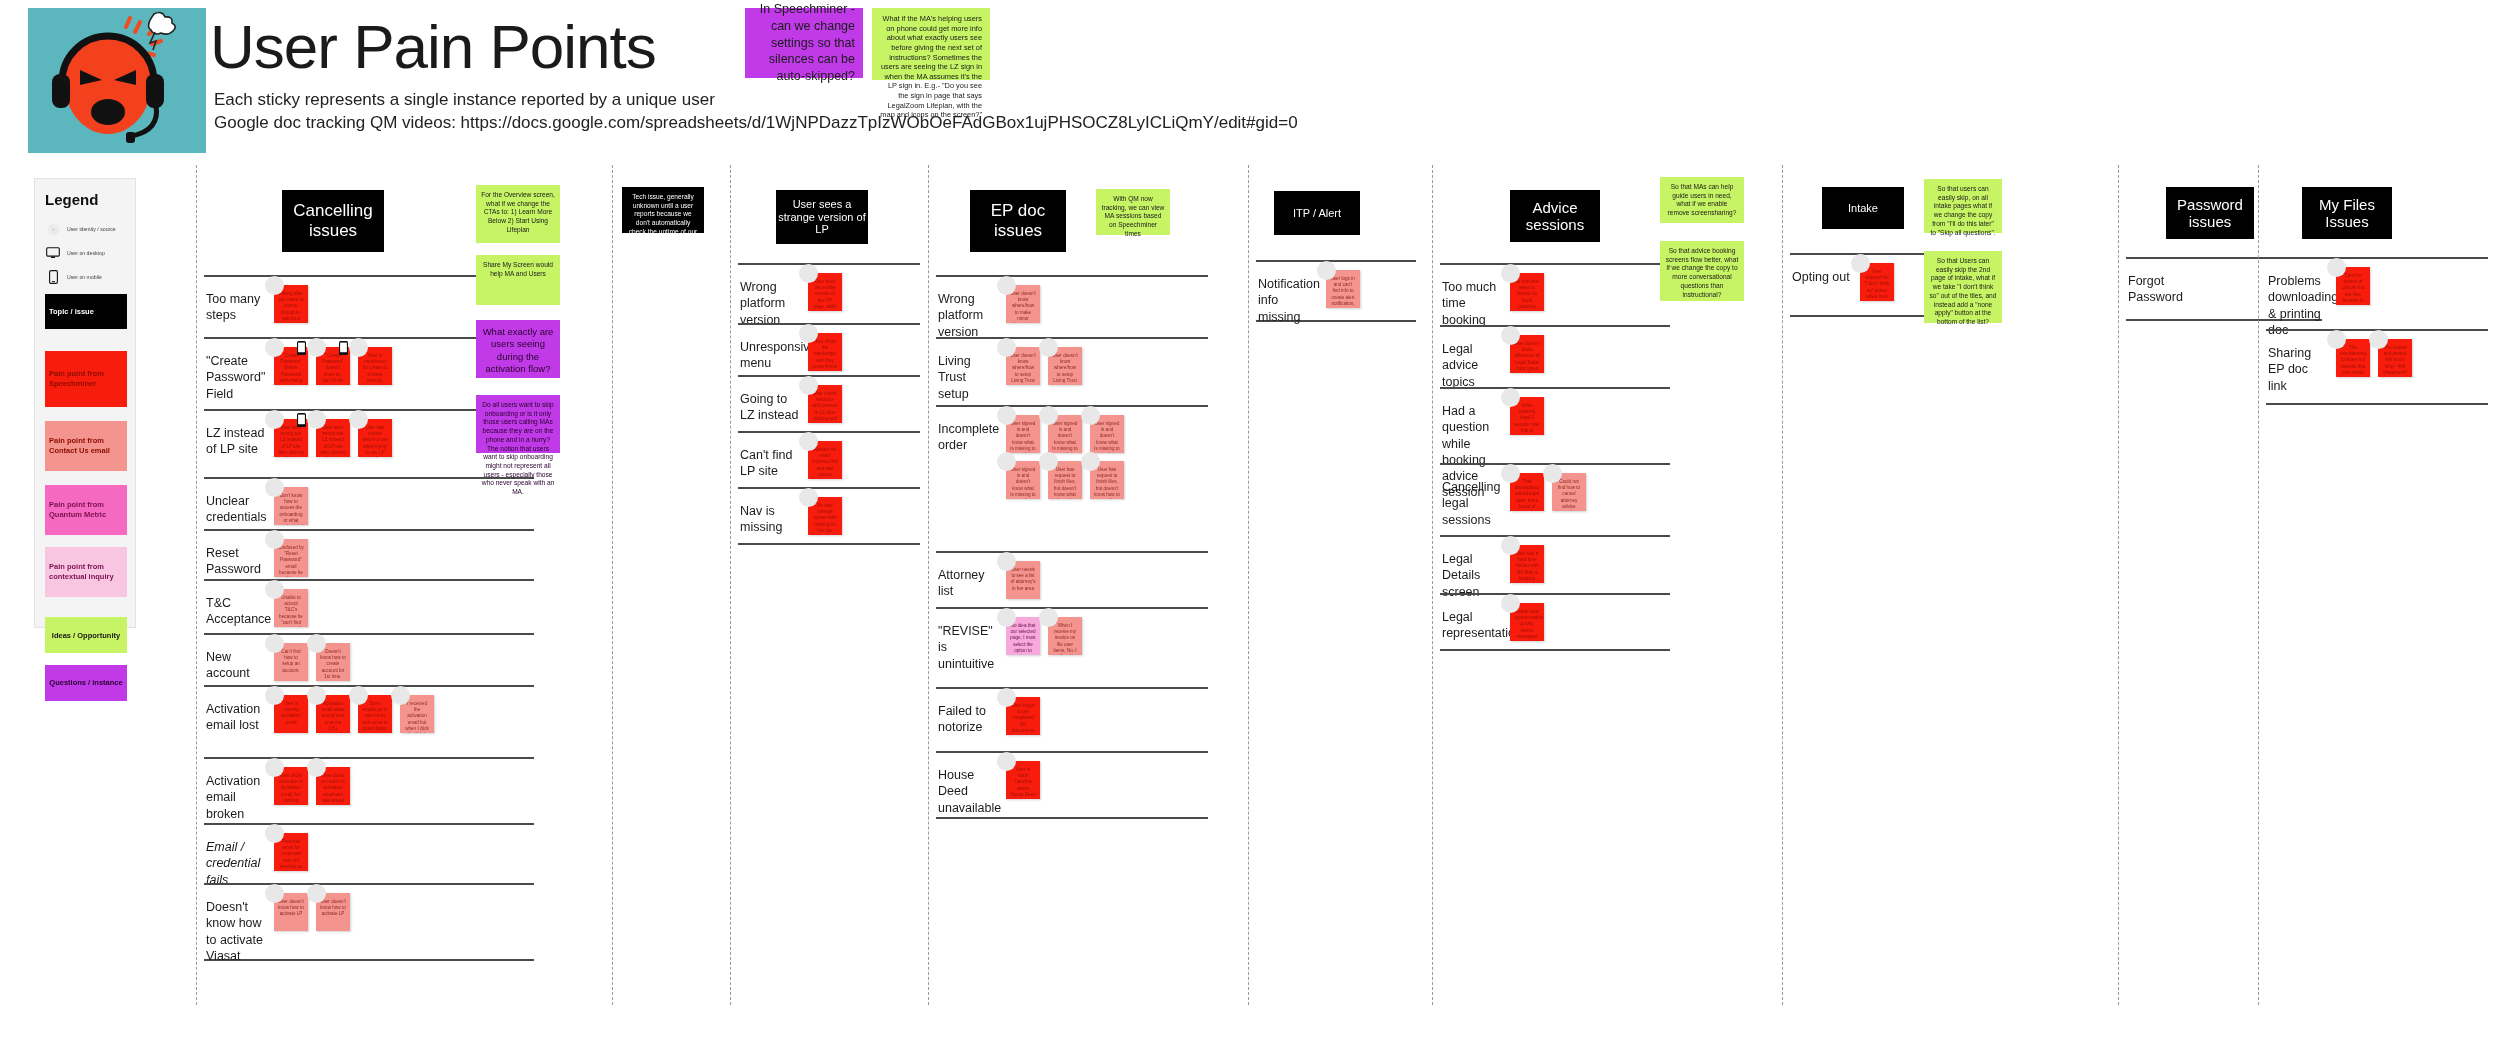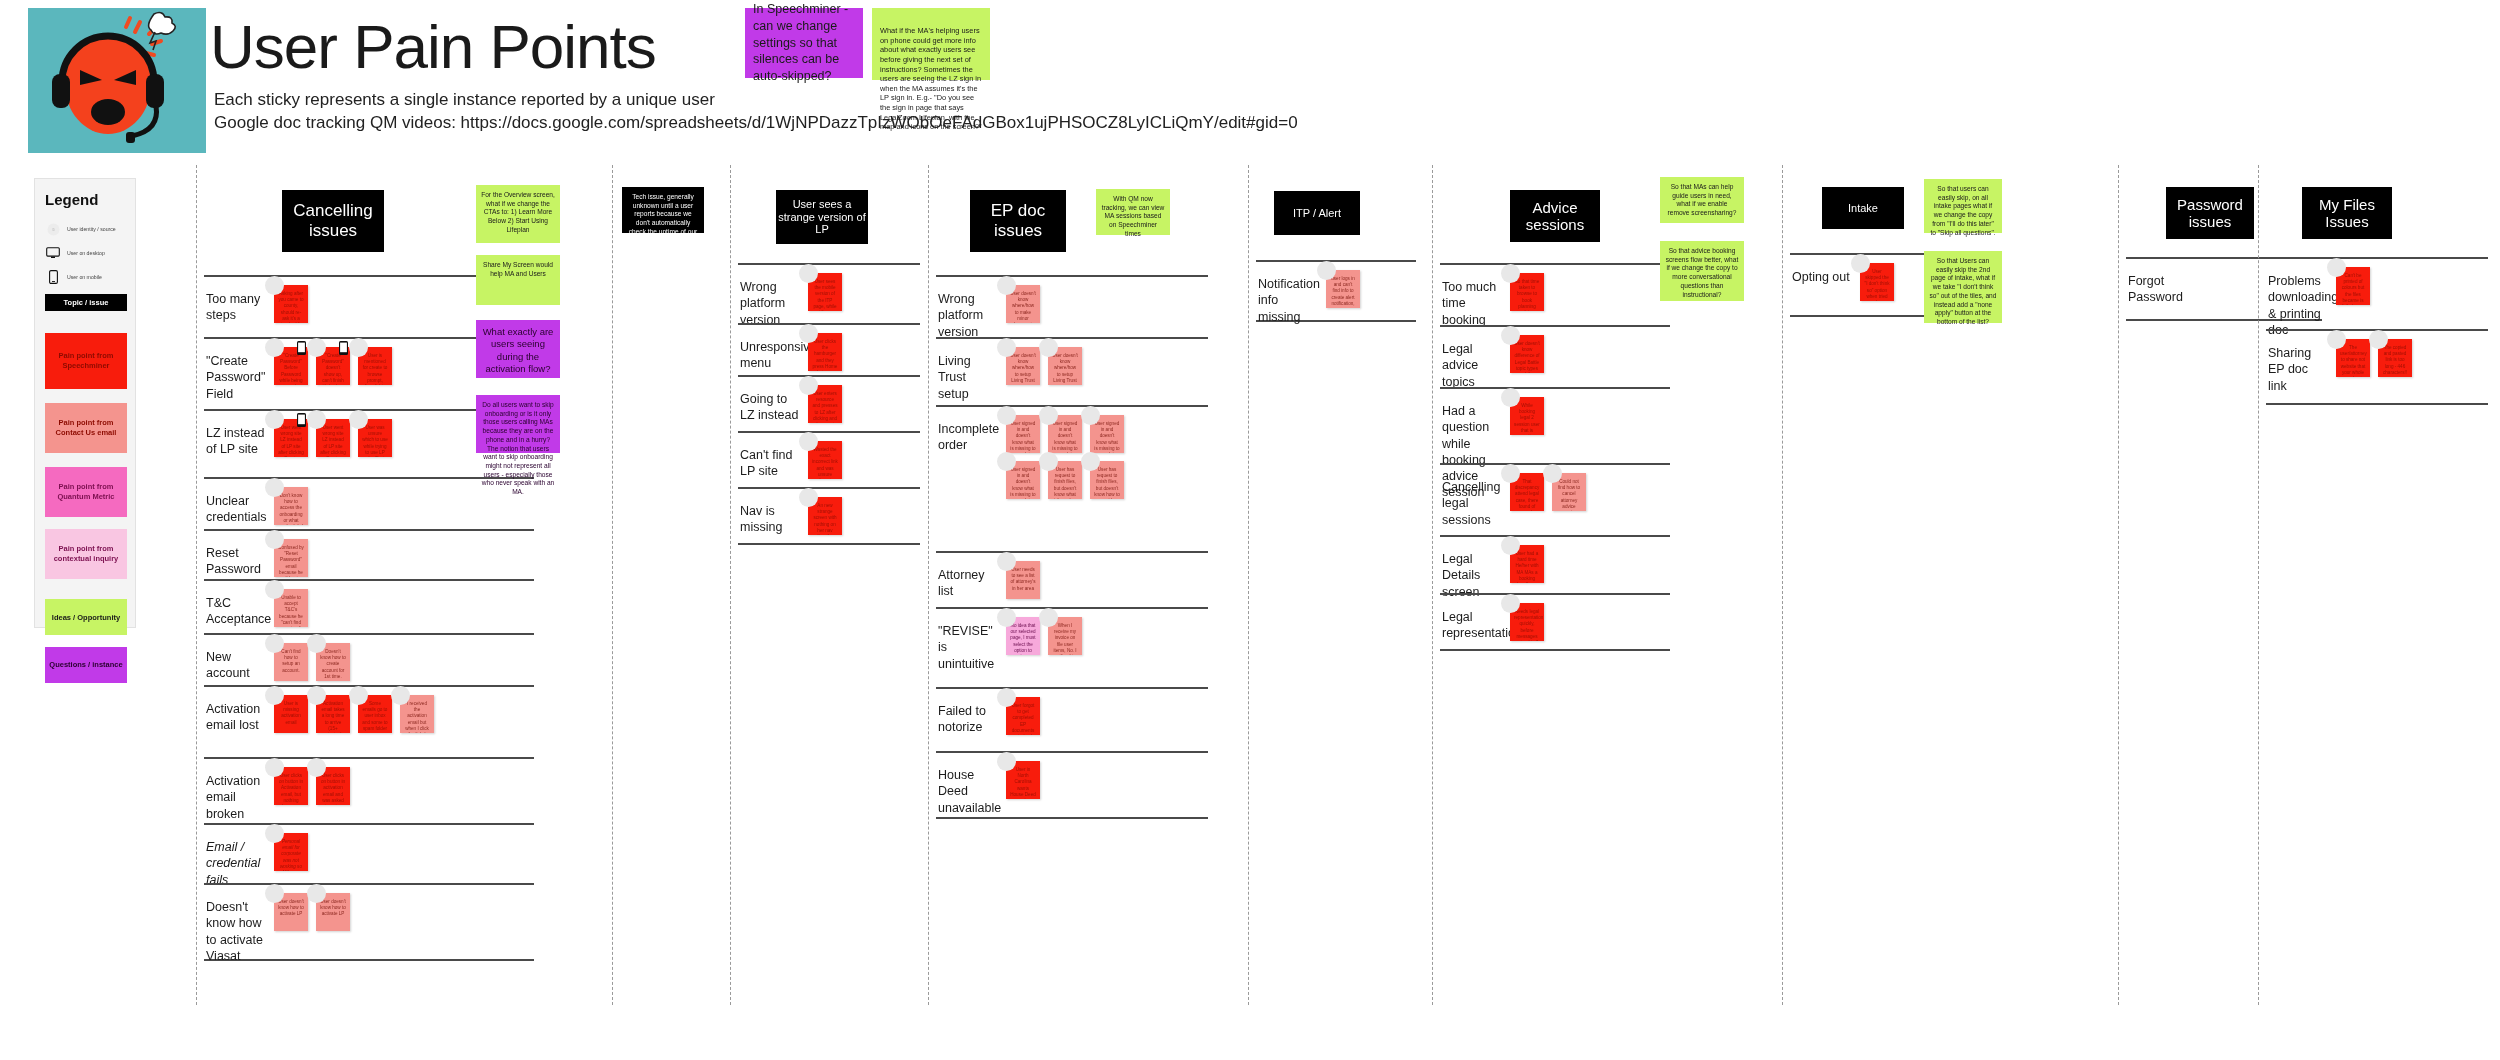--- a/index.html
+++ b/index.html
@@ -28,41 +28,41 @@
     position: absolute; left: 214px; top: 90px;
     font-size: 17px; color: #222;
   }
   .subtitle2 {
     position: absolute; left: 214px; top: 113px;
     font-size: 17px; color: #222;
   }
 
   
   .topnote {
-    position: absolute; padding: 18px 8px;
-    font-size: 11.5px; line-height: 1.35; text-align: left;
+    position: absolute; padding: 6px 8px;
+    font-size: 11.5px; line-height: 1.35; text-align: right;
   }
   .topnote.purple { background:#c13ae8; color:#1a1a1a; left: 745px; top: 8px; width: 118px; height: 70px;
     display:flex; align-items:center; justify-content:center; font-size:12.5px; }
   .topnote.green { background:#c7f464; color:#1a1a1a; left: 872px; top: 8px; width: 118px; height: 72px;
     font-size: 7.4px; line-height:1.3; }
 
   
   .legend {
     position: absolute; left: 34px; top: 178px;
     width: 102px; height: 450px;
     background: #f4f4f4; border: 1px solid #e2e2e2;
     padding: 12px 10px;
   }
   .legend h3 { font-size: 15px; font-weight: 700; color:#111; margin-bottom: 14px; }
   .legend-row { display:flex; align-items:center; gap:6px; margin-bottom: 10px; }
   .legend-row .lic { width: 16px; height: 14px; flex: none; display:flex; align-items:center; justify-content:center; }
   .legend-row .ltx { font-size: 5.2px; color:#444; }
   .legend-chip {
-    margin-top: 6px; width: 82px; padding: 4px 4px; text-align:center;
+    margin-top: 6px; width: 82px; padding: 13px 4px; text-align:left;
     font-size: 7.5px; font-weight: 700;
   }
   .chip-black { background:#000; color:#fff; }
   .chip-red   { background:#f81c0c; color:#8d0b00; margin-top: 22px; height: 56px;
                 display:flex;align-items:center;justify-content:center; line-height:1.35; position:relative;}
   .chip-lred  { background:#f4948e; color:#8d0b00; margin-top: 14px; height: 50px;
                 display:flex;align-items:center;justify-content:center; line-height:1.35; position:relative;}
   .chip-pink  { background:#f56ac0; color:#7c1050; margin-top: 14px; height: 50px;
                 display:flex;align-items:center;justify-content:center; line-height:1.35;}
   .chip-lpink { background:#f9c6e2; color:#7c1050; margin-top: 12px; height: 50px;

